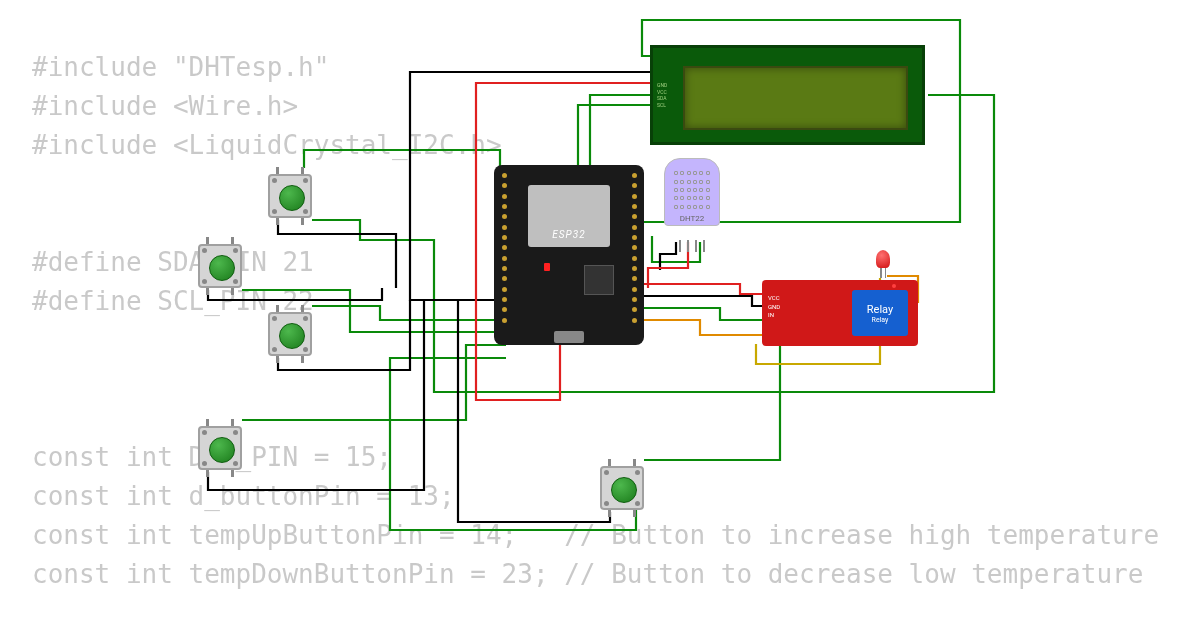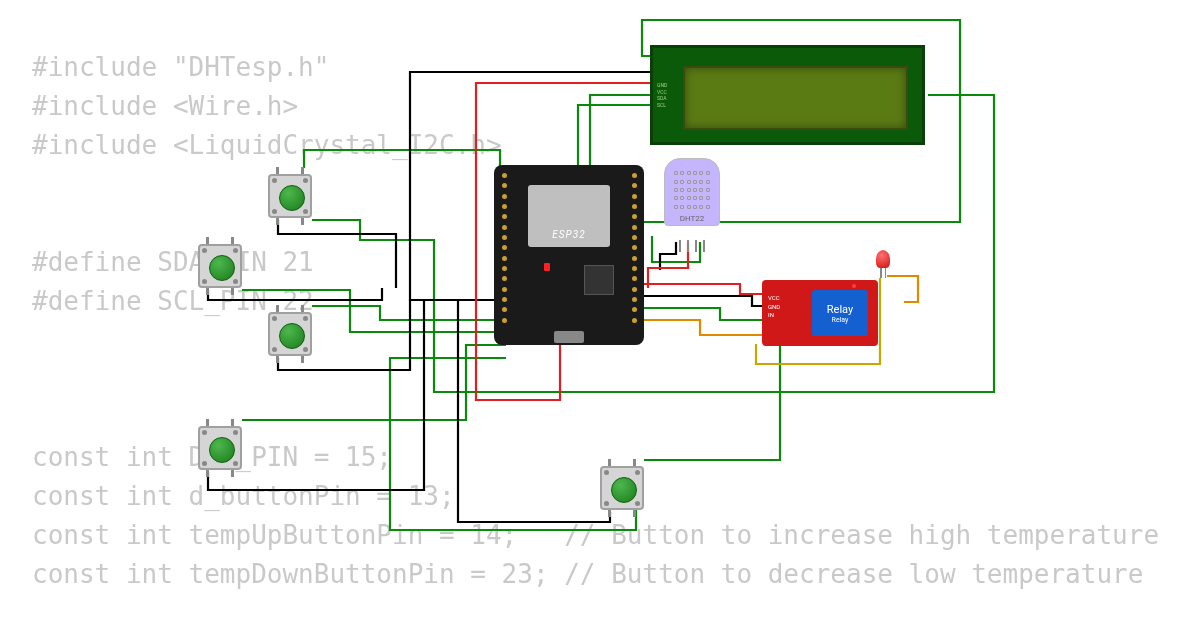--- a/index.html
+++ b/index.html
@@ -168,21 +168,21 @@
     height: 12px;
     display: flex;
     justify-content: space-around;
   }
   .dht22-leg { width: 2px; height: 12px; background: #888; }
   
   .relay {
     position: absolute;
     left: 762px;
     top: 280px;
-    width: 116px;
+    width: 156px;
     height: 66px;
     background: #d01818;
     border-radius: 4px;
     z-index: 5;
   }
   .relay-block {
     position: absolute;
     right: 10px;
     top: 10px;
     width: 56px;

